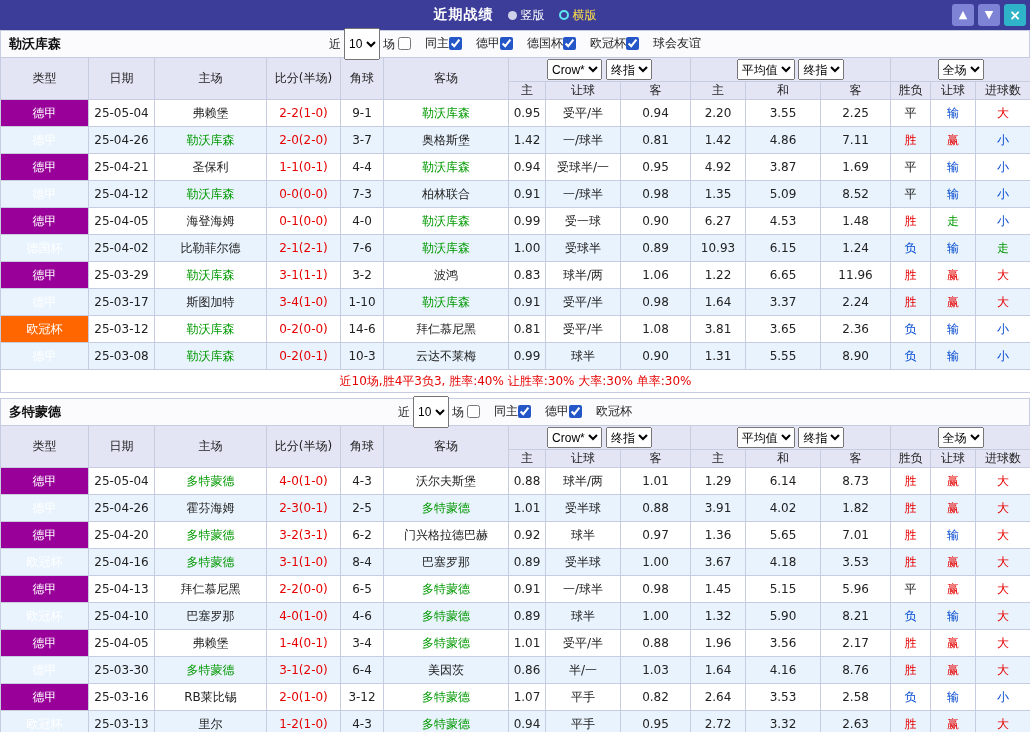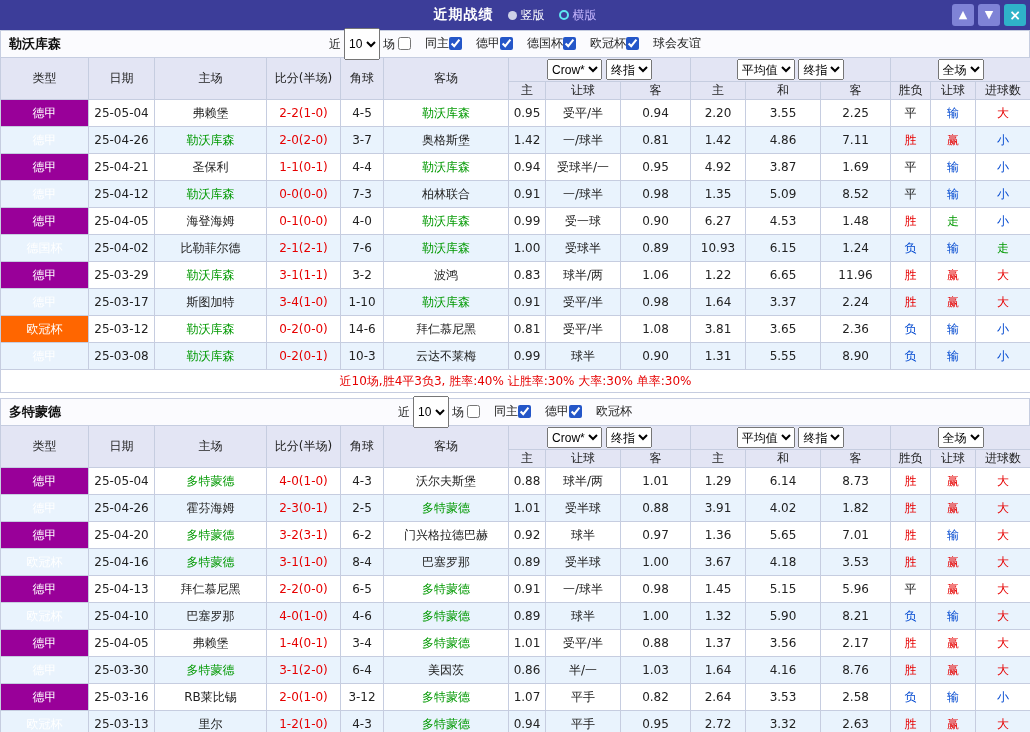--- a/index.html
+++ b/index.html
@@ -3,21 +3,21 @@
 <meta charset="utf-8">
 <style>
   html,body{margin:0;padding:0;}
   body{width:1030px;font-family:"DejaVu Sans","Liberation Sans",sans-serif;font-size:12px;color:#222;background:#fff;}
   .window{width:1030px;}
 
   
   .titlebar{height:30px;background:#3c3d99;display:flex;justify-content:center;align-items:center;gap:14px;position:relative;}
   .tb-title{color:#fff;font-weight:bold;font-size:14px;letter-spacing:1px;}
   .tb-radio{display:inline-flex;align-items:center;gap:4px;color:#fff;font-size:12px;cursor:pointer;}
-  .tb-radio.sel{color:#c4b5fd;}
+  .tb-radio.sel{color:#fde047;}
   .dot{width:9px;height:9px;border-radius:50%;display:inline-block;}
   .dot.filled{background:#cfd2e8;}
   .dot.ring{border:2px solid #5fe6f2;width:6px;height:6px;background:transparent;}
   .tb-buttons{position:absolute;right:4px;top:4px;display:flex;gap:4px;}
   .tb-btn{width:22px;height:22px;border:none;border-radius:3px;color:#fff;font-size:11px;line-height:22px;text-align:center;padding:0;cursor:pointer;font-family:inherit;}
   .tb-btn.nav{background:#7f83d6;}
   .tb-btn.close{background:#2fb3c9;font-size:14px;font-weight:bold;line-height:20px;}
 
   
   .section-head{position:relative;height:26px;display:flex;align-items:center;justify-content:center;border:1px solid #c6cde0;border-bottom:none;background:#fbfbfe;}
@@ -143,21 +143,21 @@
           <th>让球</th>
           <th>进球数</th>
         </tr>
       </thead>
       <tbody>
           <tr>
     <td class="lg lg-purple" data-f="league">德甲</td>
     <td data-f="date">25-05-04</td>
     <td data-f="home">弗赖堡</td>
     <td data-f="score">2-2(1-0)</td>
-    <td data-f="corner">4-5</td>
+    <td data-f="corner">9-1</td>
     <td data-f="away" class="subject">勒沃库森</td>
     <td data-f="o1h">0.95</td>
     <td data-f="o1x">受平/半</td>
     <td data-f="o1a">0.94</td>
     <td data-f="o2h">2.20</td>
     <td data-f="o2x">3.55</td>
     <td data-f="o2a">2.25</td>
     <td data-f="r1" class="t-dark">平</td>
     <td data-f="r2" class="t-blue">输</td>
     <td data-f="r3" class="t-red">大</td>
@@ -499,21 +499,21 @@
           <tr>
     <td class="lg lg-purple" data-f="league">德甲</td>
     <td data-f="date">25-04-05</td>
     <td data-f="home">弗赖堡</td>
     <td data-f="score">1-4(0-1)</td>
     <td data-f="corner">3-4</td>
     <td data-f="away" class="subject">多特蒙德</td>
     <td data-f="o1h">1.01</td>
     <td data-f="o1x">受平/半</td>
     <td data-f="o1a">0.88</td>
-    <td data-f="o2h">1.37</td>
+    <td data-f="o2h">1.96</td>
     <td data-f="o2x">3.56</td>
     <td data-f="o2a">2.17</td>
     <td data-f="r1" class="t-red">胜</td>
     <td data-f="r2" class="t-red">赢</td>
     <td data-f="r3" class="t-red">大</td>
   </tr>
           <tr class="alt">
     <td class="lg lg-purple" data-f="league">德甲</td>
     <td data-f="date">25-03-30</td>
     <td data-f="home" class="subject">多特蒙德</td>

